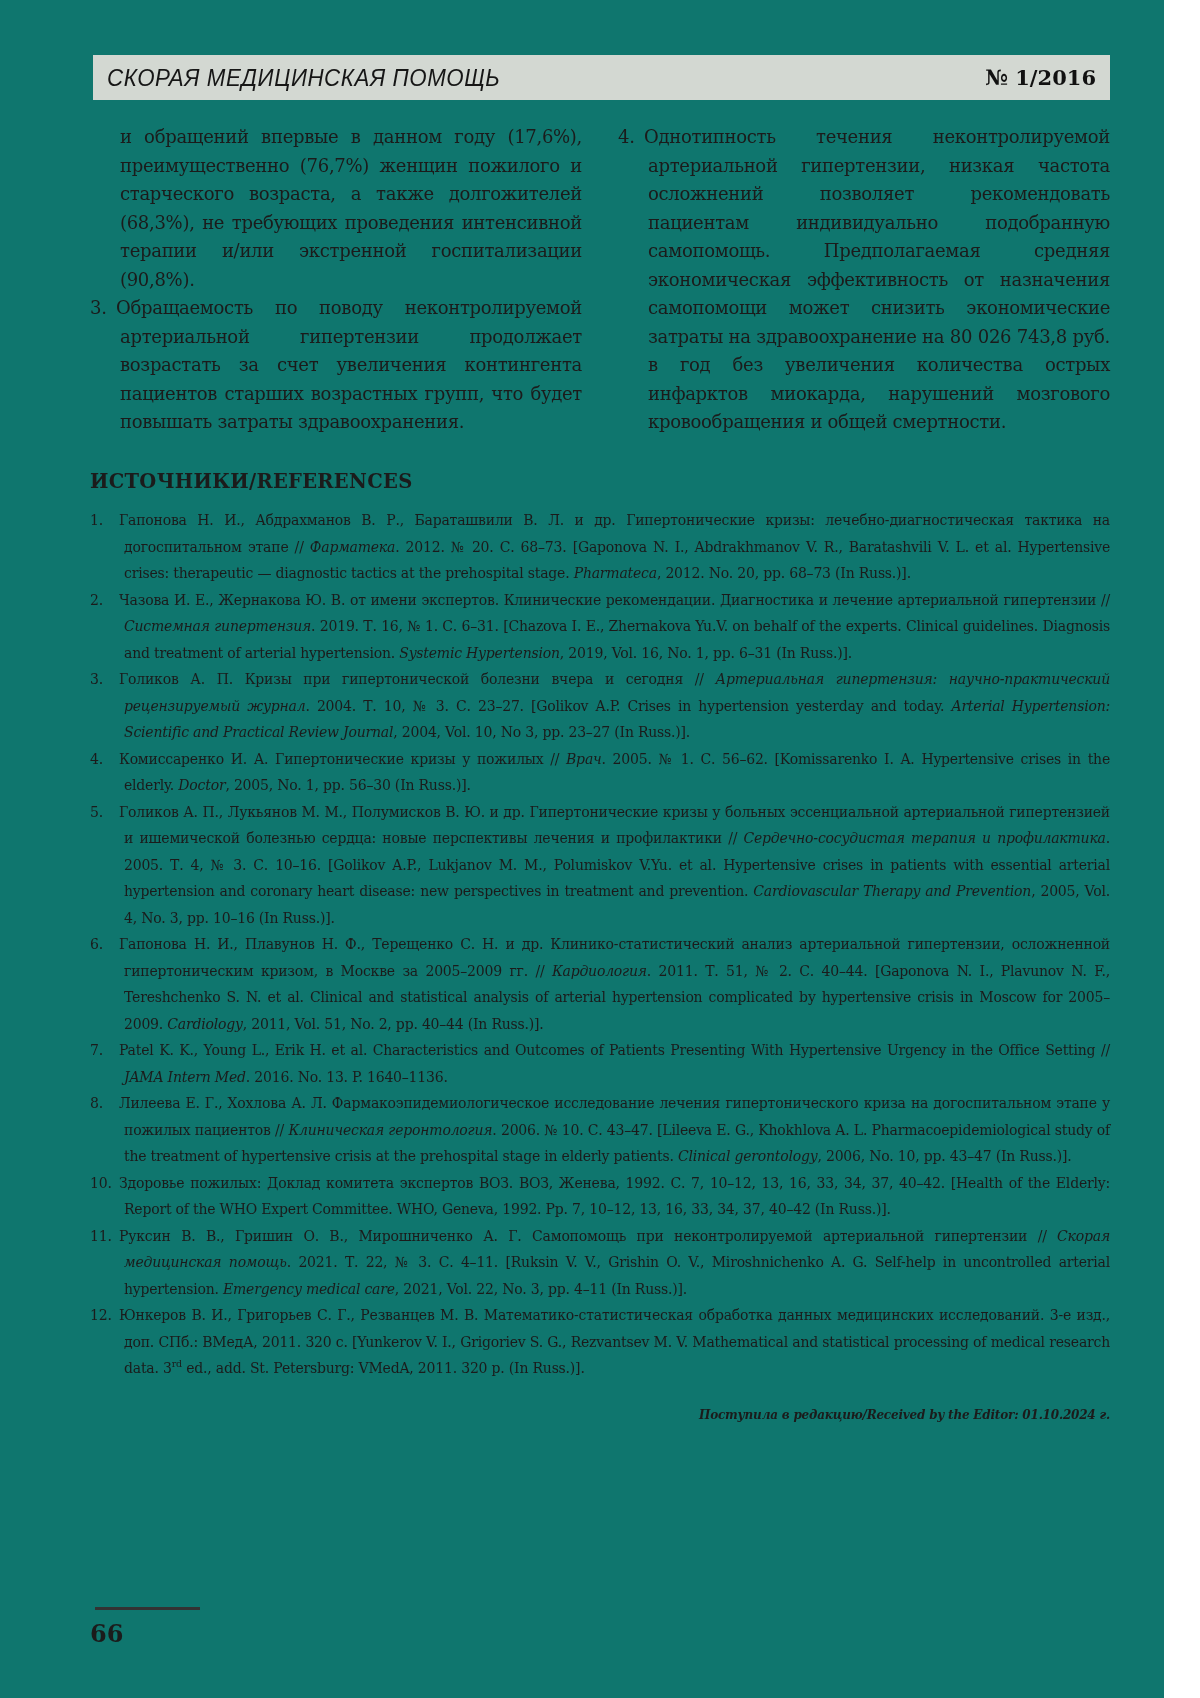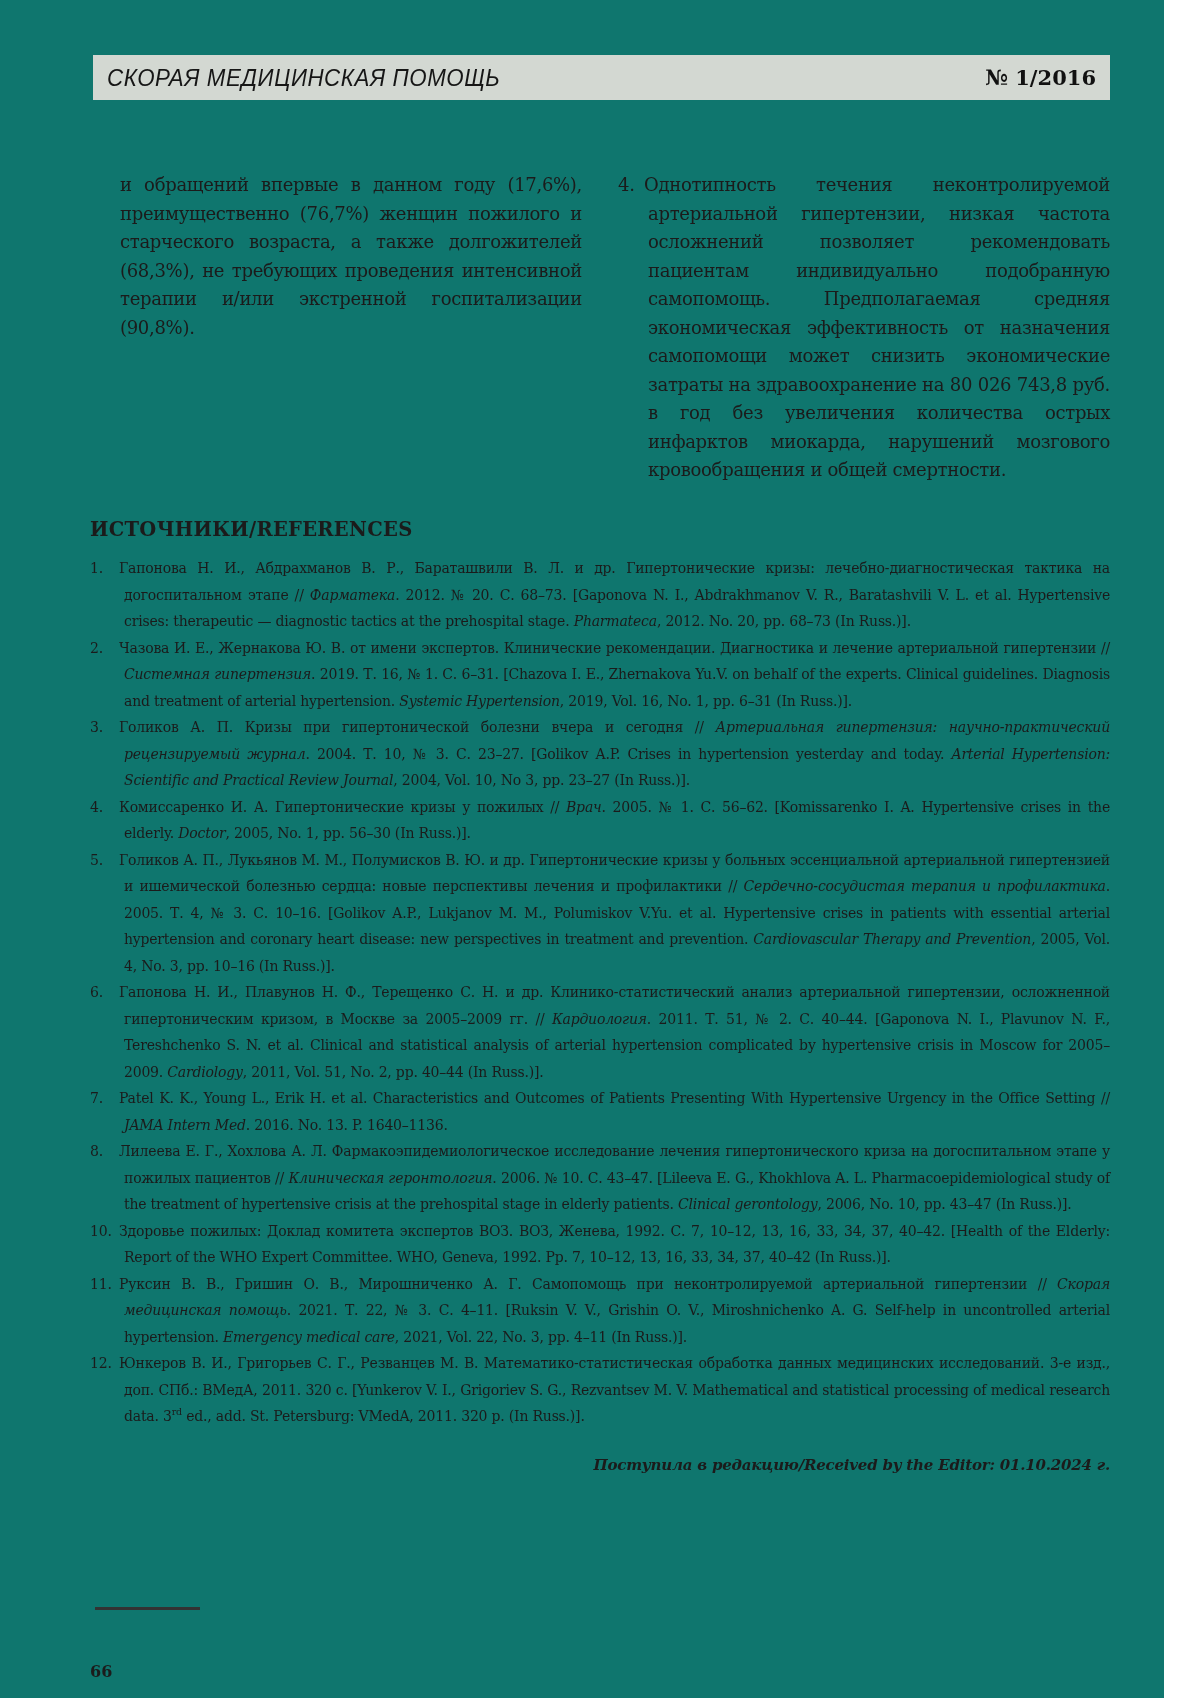--- a/index.html
+++ b/index.html
@@ -46,21 +46,20 @@
     position:absolute;
     left:90px; top:123px;
     width:1020px;
   }
   .columns{
     display:flex;
     gap:36px;
     min-height:347px;
     align-items:flex-start;
     box-sizing:border-box;
-    margin-top:48px;
   }
   .col{
     width:498px;
     font-size:18px;
     line-height:28.5px;
     text-align:justify;
     letter-spacing:-.3px;
   }
   .list-item{
     padding-left:30px;
@@ -97,53 +96,53 @@
     text-indent:0;
   }
   .ref-item em{font-style:italic;}
   .ref-item sup{font-size:68%;line-height:0;vertical-align:super;}
   
   .received-note{
     margin-top:26px;
     text-align:right;
     font-style:italic;
     font-weight:bold;
-    font-size:15px;
+    font-size:12px;
     letter-spacing:-.2px;
   }
   
   .footer-rule{
     position:absolute;
     left:95px; top:1607px;
     width:105px; height:3px;
     background:#333;
   }
   .page-number{
     position:absolute;
     left:90px; top:1619px;
     font-weight:bold;
-    font-size:16px;
-    margin-top:43px;
+    font-size:24px;
   }
 </style>
 </head>
 <body>
 
 <div class="page">
 
   <div class="header-bar" style="background: rgb(211, 216, 210);">
     <span class="journal-title">СКОРАЯ МЕДИЦИНСКАЯ ПОМОЩЬ</span>
     <span class="issue-number">№ 1/2016</span>
   </div>
 
   <div class="content">
 
     <div class="columns">
       <div class="col">
           <div class="list-item cont"><span>и обращений впервые в данном году (17,6%), преимущественно (76,7%) женщин пожилого и старческого возраста, а также долгожителей (68,3%), не требующих проведения интенсивной терапии и/или экстренной госпитализации (90,8%).</span></div>
+          <div class="list-item"><span class="num">3.</span><span>Обращаемость по поводу неконтролируемой артериальной гипертензии продолжает возрастать за счет увеличения контингента пациентов старших возрастных групп, что будет повышать затраты здравоохранения.</span></div>
         </div>
       <div class="col">
           <div class="list-item"><span class="num">4.</span><span>Однотипность течения неконтролируемой артериальной гипертензии, низкая частота осложнений позволяет рекомендовать пациентам индивидуально подобранную самопомощь. Предполагаемая средняя экономическая эффективность от назначения самопомощи может снизить экономические затраты на здравоохранение на 80 026 743,8 руб. в год без увеличения количества острых инфарктов миокарда, нарушений мозгового кровообращения и общей смертности.</span></div>
         </div>
     </div>
 
     <h2 class="refs-heading">ИСТОЧНИКИ/REFERENCES</h2>
 
     <div id="refs">
         <div class="ref-item"><span class="num">1.</span><span>Гапонова Н. И., Абдрахманов В. Р., Бараташвили В. Л. и др. Гипертонические кризы: лечебно-диагностическая тактика на догоспитальном этапе // </span><em>Фарматека</em><span>. 2012. № 20. С. 68–73. [Gaponova N. I., Abdrakhmanov V. R., Baratashvili V. L. et al. Hypertensive crises: therapeutic — diagnostic tactics at the prehospital stage. </span><em>Pharmateca</em><span>, 2012. No. 20, pp. 68–73 (In Russ.)].</span></div>

